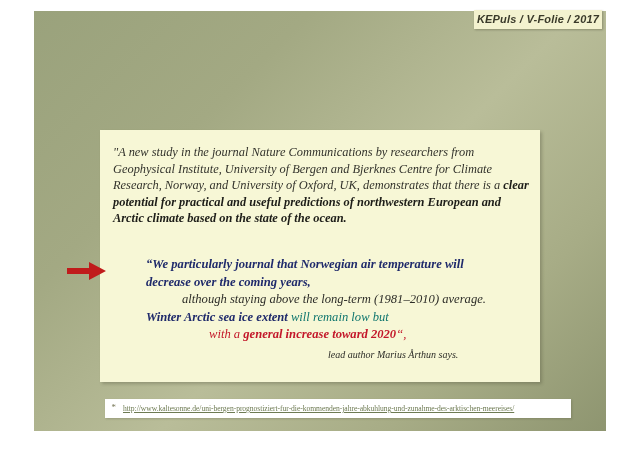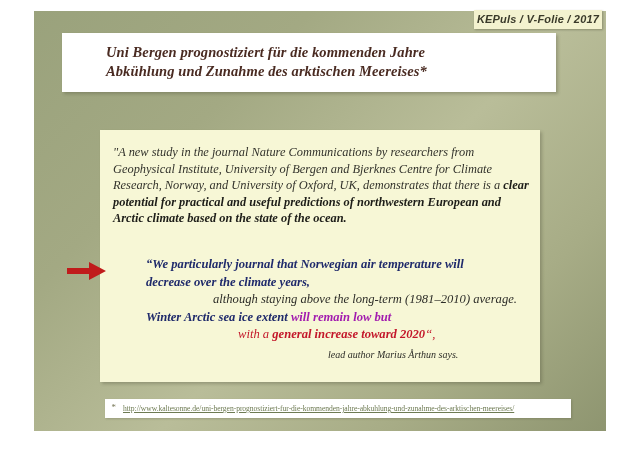--- a/index.html
+++ b/index.html
@@ -126,32 +126,32 @@
     width: 390px;
     font-style: italic;
     font-weight: bold;
     font-size: 12.6px;
     line-height: 17.5px;
     color: #1f2a6b;
   }
   .pred-l2 { display:block; }
   .pred-indent {
     display: block;
-    margin-left: 67px;
+    margin-left: 36px;
     font-weight: normal;
     color: #2d2d28;
   }
   .pred-l4 { display:block; }
   .pred-l4 .normal {
-    font-weight: bold;
-    color: #a21caf;
+    font-weight: normal;
+    color: #0f766e;
   }
   .pred-red {
     display: block;
-    margin-left: 92px;
+    margin-left: 63px;
     color: #c3172a;
     font-weight: bold;
   }
   .pred-red .thin { font-weight: normal; color:#c3172a; }
   .lead-author {
     display: block;
     margin-left: 182px;
     margin-top: 2px;
     font-style: italic;
     font-weight: normal;
@@ -206,36 +206,30 @@
 <body>
 
 <div class="slide">
 
   <div class="slide-bg"></div>
 
   <div class="header-badge">
     <span>KEPuls / V-Folie / 2017</span>
   </div>
 
-  <div class="title-box">
-    <div class="title-text">
-      <span>Uni Bergen prognostiziert für die kommenden Jahre</span>
-      <span class="line2">Abkühlung und Zunahme des arktischen Meereises*</span>
-    </div>
-  </div>
 
   <div class="quote-panel">
 
     <div class="quote-inner para1">
       <span>"A new study in the journal </span><span class="u">Nature Communications</span><span> by researchers from </span><span class="u">Geophysical Institute</span><span>, </span><span class="u">University of Bergen</span><span> and </span><span class="u">Bjerknes Centre for Climate Research</span><span>, Norway, and </span><span class="u">University of Oxford</span><span>, UK, demonstrates that there is a </span><b>clear potential for practical and useful predictions of northwestern European and Arctic climate based on the state of the ocean.</b>
     </div>
 
     <div class="pred-block">
       <span>“We particularly journal that Norwegian air temperature will</span>
-      <span class="pred-l2">decrease over the climate years,</span>
+      <span class="pred-l2">decrease over the coming years,</span>
       <span class="pred-indent">although staying above the long-term (1981–2010) average.</span>
       <span class="pred-l4"><span>Winter Arctic sea ice extent</span><span class="normal"> will remain low but</span></span>
       <span class="pred-red"><span class="thin">with a </span><span>general increase toward 2020</span><span class="thin">“,</span></span>
       <span class="lead-author">lead author Marius Årthun says.</span>
     </div>
   </div>
 
   <svg class="red-arrow" viewBox="0 0 40 20">
     <path d="M0 7 L22 7 L22 1 L39 10 L22 19 L22 13 L0 13 Z" fill="#c01b1b"></path>
   </svg>

